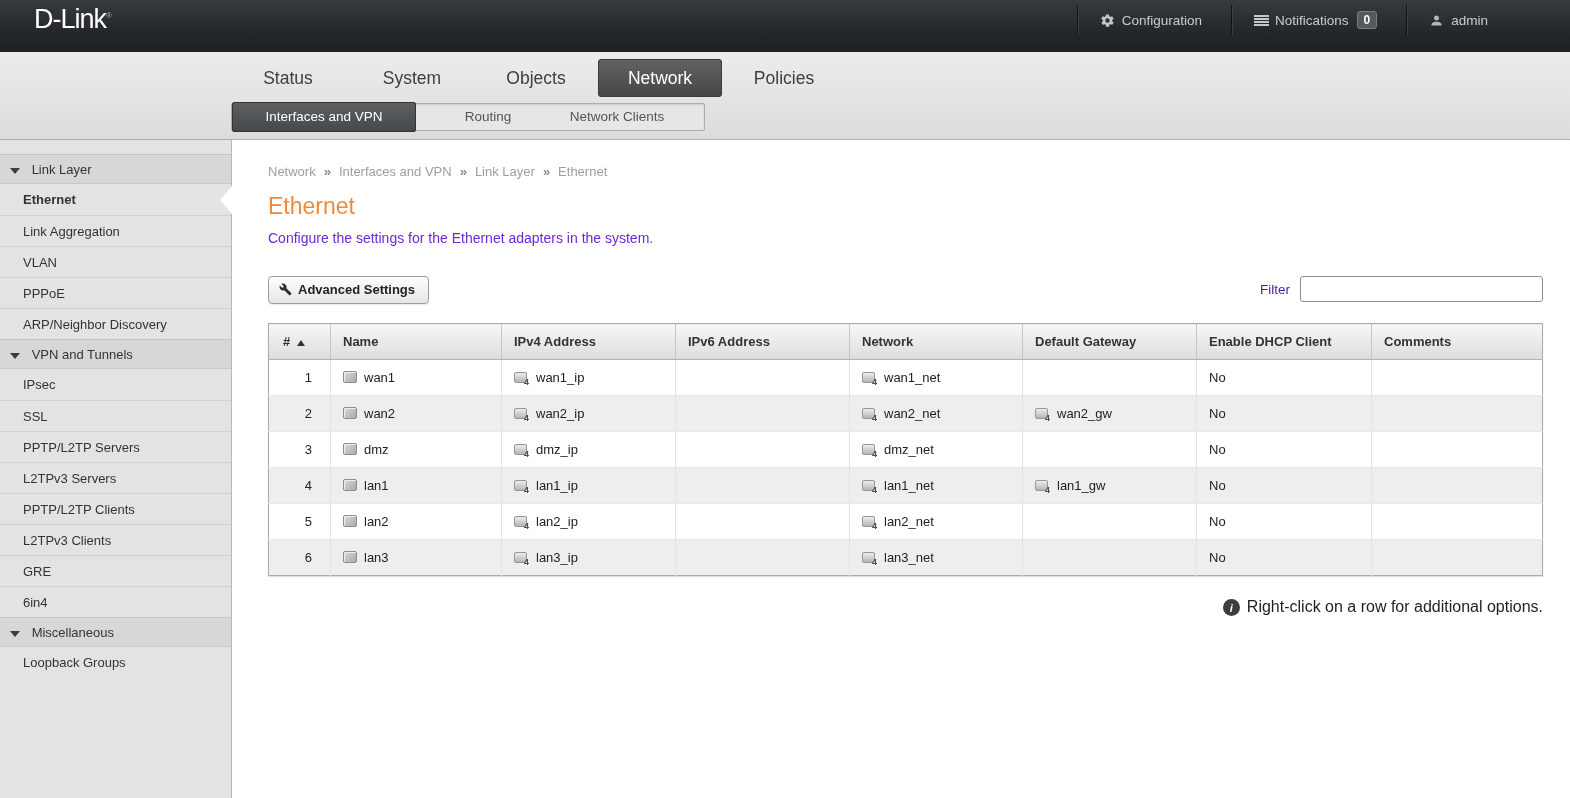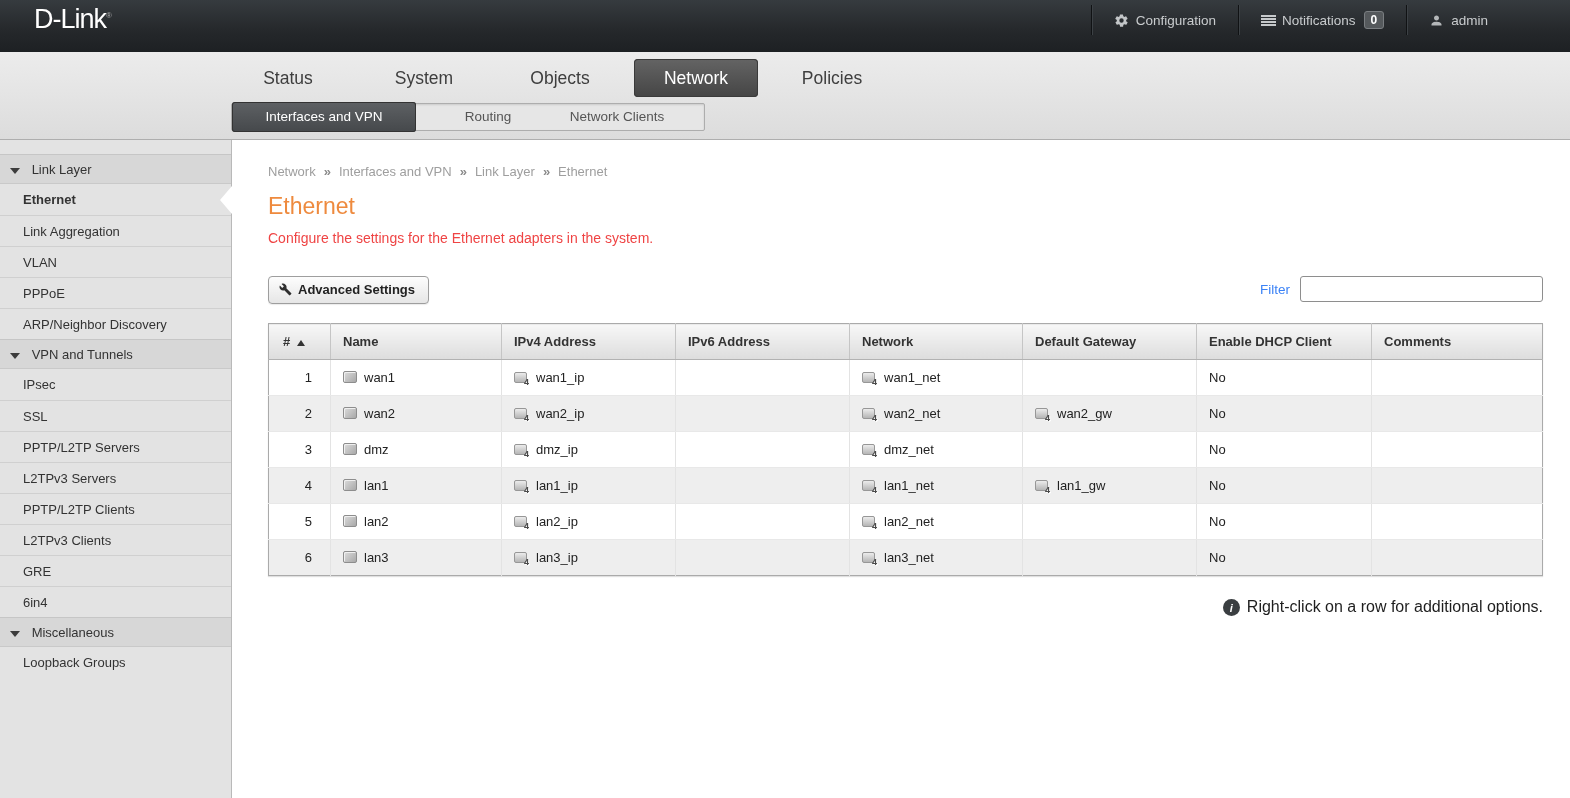--- a/index.html
+++ b/index.html
@@ -4,33 +4,33 @@
 <style>
   * { margin:0; padding:0; box-sizing:border-box; }
   html,body { width:1570px; height:798px; overflow:hidden; }
   body { font-family:"Liberation Sans","DejaVu Sans",sans-serif; background:#fff; color:#222; }
 
   
   .topbar { height:52px; background:linear-gradient(180deg,#363b3f 0%,#26292c 55%,#1d2023 100%);
             display:flex; justify-content:space-between; align-items:center; padding:0 60px 6px 34px; }
   .logo { color:#fff; font-size:27px; font-weight:normal; letter-spacing:-1px; position:relative; top:-4px; }
   .logo sup { font-size:8px; color:#aaa; letter-spacing:0; vertical-align:super; }
-  .top-right { display:flex; align-items:flex-start; height:30px; position:relative; top:-3px; }
+  .top-right { display:flex; align-items:flex-start; height:30px; position:relative; top:-3px;gap:7px; }
   .top-item { display:flex; align-items:center; color:#c9ccce; font-size:13.5px; padding:0 22px;
               border-left:1px solid #101214; box-shadow:inset 1px 0 0 #3c4145; height:30px; cursor:pointer; }
   .top-item svg { margin-right:7px; }
   .badge { background:#55595c; border:1px solid #7a7e81; border-radius:3px; color:#fff;
            font-size:12px; font-weight:bold; padding:1px 6px; margin-left:8px; }
   .menu-lines { display:inline-block; width:15px; height:11px; margin-right:6px;
     background:linear-gradient(to bottom,#c6c9cb 0 2px,transparent 2px 3px,#c6c9cb 3px 5px,transparent 5px 6px,#c6c9cb 6px 8px,transparent 8px 9px,#c6c9cb 9px 11px); }
 
   
   .navband { height:88px; background:linear-gradient(180deg,#ececec 0%,#dcdcdc 100%);
              position:relative; border-bottom:1px solid #aeaeae; }
-  .tabs { position:absolute; left:226px; top:7px; display:flex; list-style:none;gap:12px; }
+  .tabs { position:absolute; left:226px; top:7px; display:flex; list-style:none; }
   .tabs li { width:124px; height:38px; line-height:38px; text-align:center; font-size:17.5px;
              color:#3e3e3e; cursor:pointer; }
   .tabs li.active { background:linear-gradient(180deg,#646464 0%,#454545 100%); color:#fff;
                     border-radius:4px; box-shadow:inset 0 0 0 1px #3a3a3a; }
   .subtabs { position:absolute; left:231px; top:51px; height:28px; width:474px; display:flex;
              list-style:none; background:#e6e6e6; border:1px solid #adadad; border-radius:2px;
              box-shadow:inset 0 1px 2px rgba(0,0,0,.12); align-items:center; }
   .subtabs li { height:28px; line-height:27px; text-align:center; font-size:13.5px; color:#555; cursor:pointer; }
   .subtabs li:nth-of-type(1){ width:184px; }
   .subtabs li:nth-of-type(2){ width:116px;padding-left:28px; }
@@ -55,30 +55,30 @@
               border-right:5px solid transparent; border-top:6px solid #3c3c3c; margin-right:8px; }
 
   .content { flex:1; background:#fff; padding:24px 27px 0 36px; }
 
   
   .breadcrumb { list-style:none; display:flex; font-size:13px; color:#9e9e9e; }
   .breadcrumb li { cursor:pointer; }
   .breadcrumb li + li::before { content:"»"; color:#8a8a8a; font-weight:bold; margin:0 8px; cursor:default; }
 
   .page-title { margin-top:14px; font-size:23px; color:#ee8a3e; font-weight:normal; }
-  .page-desc { margin-top:10px; font-size:14px; color:#ef4444; }
+  .page-desc { margin-top:10px; font-size:14px; color:#6d28d9; }
 
   
   .toolbar { margin-top:30px; display:flex; justify-content:space-between; align-items:flex-start; }
   .btn { display:inline-flex; align-items:center; padding:5px 13px 6px 10px; font-size:13px; font-weight:bold;
          color:#222; background:linear-gradient(180deg,#fdfdfd 0%,#e6e6e6 100%);
          border:1px solid #9e9e9e; border-radius:4px; cursor:pointer; box-shadow:0 1px 1px rgba(0,0,0,.08); }
   .btn svg { margin-right:6px; }
   .filter-wrap { display:flex; align-items:center; }
-  .filter-wrap label { font-size:13.5px; color:#3b82f6; margin-right:10px; }
+  .filter-wrap label { font-size:13.5px; color:#4c1d95; margin-right:10px; }
   .filter-wrap input { width:243px; height:26px; border:1px solid #8e8e8e; border-radius:3px;
                        padding:0 8px; font-size:13px; outline:none; }
 
   
   table { margin-top:19px; width:100%; border-collapse:collapse; border:1px solid #aaa;
           box-shadow:0 1px 1px rgba(0,0,0,.12); table-layout:fixed; }
   th { background:linear-gradient(180deg,#f7f7f7 0%,#dddddd 100%); font-size:13px; font-weight:bold;
        color:#333; text-align:left; padding:10px 12px; border-right:1px solid #c5c5c5;
        border-bottom:1px solid #b2b2b2; cursor:pointer; white-space:nowrap; }
   th:last-child { border-right:none; }

